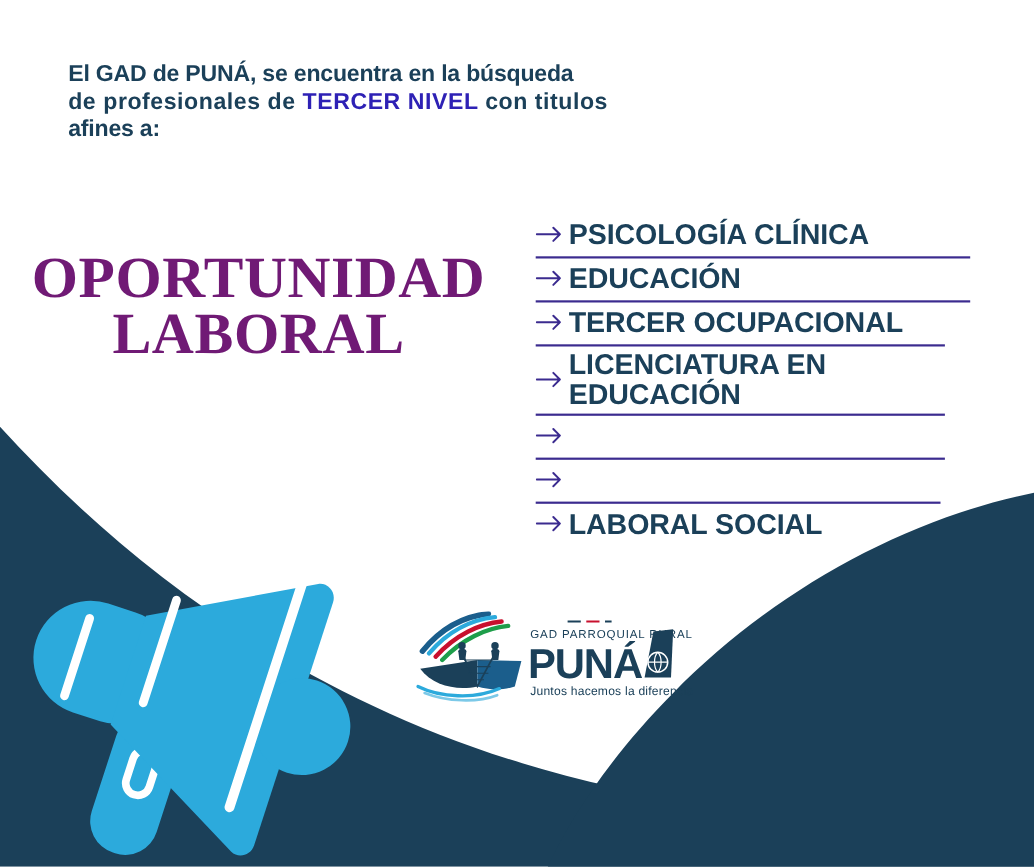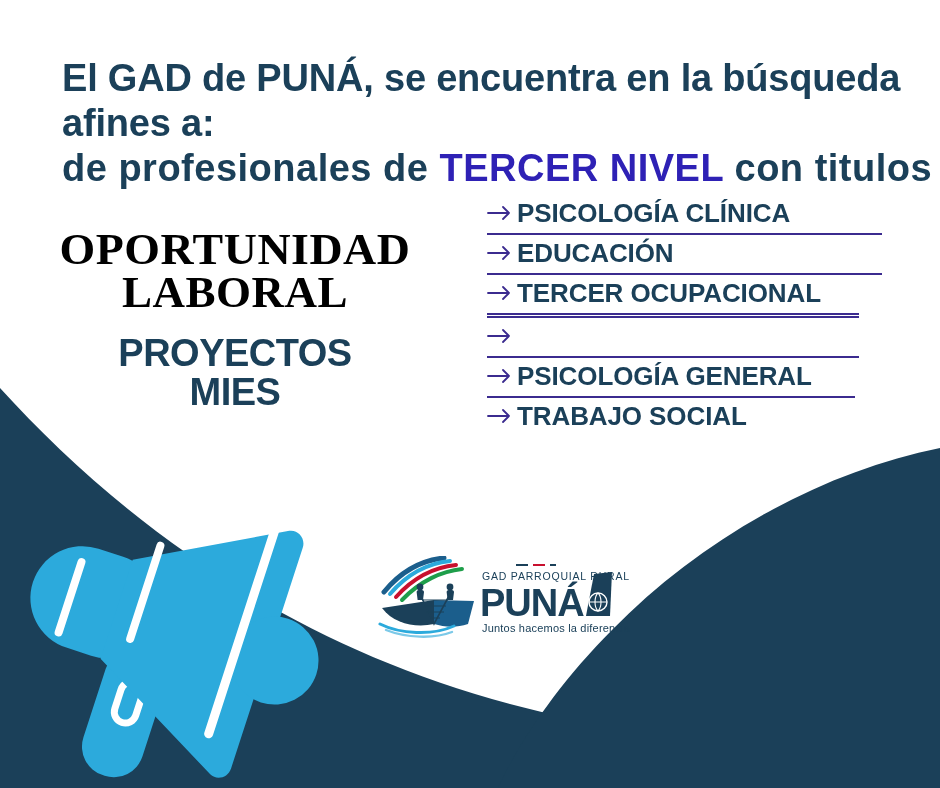--- a/index.html
+++ b/index.html
@@ -17,21 +17,21 @@
     overflow:hidden;
   }
   
   .bg-layer{position:absolute;inset:0;width:940px;height:788px;}
 
   
   .headline{
     position:absolute;
     left:62px;top:56px;
     width:830px;
-    font-size:38px;
+    font-size:21px;
     font-weight:bold;
     line-height:1.18;
     letter-spacing:-0.2px;
     color:#1B4059;
     text-align:left;
   }
   .headline .hl-accent{color:#2E21B5;}
   .headline .ln{display:block;white-space:nowrap;}
   .headline .ln2{letter-spacing:0.5px;}
 
@@ -39,22 +39,22 @@
   .left-block{
     position:absolute;
     left:0px;top:228px;
     width:470px;
     text-align:center;
     z-index:6;
   }
   .big-title{
     font-family:"Liberation Serif", serif;
     font-weight:bold;
-    color:#000000;
-    font-size:45px;
+    color:#701a75;
+    font-size:53px;
     line-height:0.96;
     letter-spacing:0.5px;
   }
   .big-title .t1{display:block;transform:scaleX(1.02);}
   .big-title .t2{display:block;}
   .sub-title{
     margin-top:20px;
     color:#1B4059;
     font-weight:bold;
     font-size:38px;
@@ -128,33 +128,29 @@
   <svg class="bg-layer" viewBox="0 0 940 788" preserveAspectRatio="none" xmlns="http://www.w3.org/2000/svg">
     <rect x="0" y="0" width="940" height="788" fill="#ffffff"></rect>
 
     <path d="M0,388 C120,520 300,660 560,716 C700,746 840,762 940,768 L940,788 L0,788 Z" fill="#1B4059"></path>
 
     <path d="M940,448 C820,472 700,540 612,630 C560,682 520,740 498,788 L940,788 Z" fill="#1B4059"></path>
   </svg>
 
   <div class="headline">
     <span class="ln">El GAD de PUNÁ, se encuentra en la búsqueda</span>
+    <span class="ln ln2"><span>de profesionales de </span><span class="hl-accent">TERCER NIVEL</span><span> con titulos</span></span>
     <span class="ln">afines a:</span>
-    <span class="ln ln2"><span>de profesionales de </span><span class="hl-accent">TERCER NIVEL</span><span> con titulos</span></span>
   </div>
 
   <div class="left-block">
     <div class="big-title">
       <span class="t1">OPORTUNIDAD</span>
       <span class="t2">LABORAL</span>
     </div>
-    <div class="sub-title">
-      <span class="s1">PROYECTOS</span>
-      <span class="s2">MIES</span>
-    </div>
   </div>
 
   <svg class="megaphone" viewBox="0 0 360 360" xmlns="http://www.w3.org/2000/svg">
     <g transform="rotate(18 180 180)">
 
       <rect x="118" y="232" width="62" height="132" rx="30" fill="#2CAADC"></rect>
       <rect x="139" y="266" width="22" height="42" rx="11" fill="none" stroke="#ffffff" stroke-width="7"></rect>
 
       <rect x="22" y="150" width="130" height="104" rx="52" fill="#2CAADC"></rect>
 
@@ -193,48 +189,56 @@
     <div class="list-item">
       <span class="arrow-ico">
         <svg width="26" height="16" viewBox="0 0 26 16" xmlns="http://www.w3.org/2000/svg">
           <path d="M1 8 H22 M16 2 L22 8 L16 14" fill="none" stroke="#3B2B8F" stroke-width="1.8" stroke-linecap="round" stroke-linejoin="round"></path>
         </svg>
       </span>
       <span class="li-label">TERCER OCUPACIONAL</span>
     </div>
     <div class="divider short"></div>
 
+    <div class="list-item">
+      <span class="arrow-ico">
+        <svg width="26" height="16" viewBox="0 0 26 16" xmlns="http://www.w3.org/2000/svg">
+          <path d="M1 8 H22 M16 2 L22 8 L16 14" fill="none" stroke="#3B2B8F" stroke-width="1.8" stroke-linecap="round" stroke-linejoin="round"></path>
+        </svg>
+      </span>
+      <span class="li-label">LICENCIATURA EN
+EDUCACIÓN</span>
+    </div>
     <div class="divider short"></div>
 
     <div class="list-item">
       <span class="arrow-ico">
         <svg width="26" height="16" viewBox="0 0 26 16" xmlns="http://www.w3.org/2000/svg">
           <path d="M1 8 H22 M16 2 L22 8 L16 14" fill="none" stroke="#3B2B8F" stroke-width="1.8" stroke-linecap="round" stroke-linejoin="round"></path>
         </svg>
       </span>
     </div>
     <div class="divider short"></div>
 
     <div class="list-item">
       <span class="arrow-ico">
         <svg width="26" height="16" viewBox="0 0 26 16" xmlns="http://www.w3.org/2000/svg">
           <path d="M1 8 H22 M16 2 L22 8 L16 14" fill="none" stroke="#3B2B8F" stroke-width="1.8" stroke-linecap="round" stroke-linejoin="round"></path>
         </svg>
       </span>
-      <span class="li-label">PSICOLOGÍA GENERAL</span>
     </div>
     <div class="divider shorter"></div>
 
     <div class="list-item">
       <span class="arrow-ico">
         <svg width="26" height="16" viewBox="0 0 26 16" xmlns="http://www.w3.org/2000/svg">
           <path d="M1 8 H22 M16 2 L22 8 L16 14" fill="none" stroke="#3B2B8F" stroke-width="1.8" stroke-linecap="round" stroke-linejoin="round"></path>
         </svg>
       </span>
-      <span class="li-label">TRABAJO SOCIAL</span>
+      <span class="li-label">LABORAL SOCIAL</span>
     </div>
 
   </div>
 
   <svg class="logo" viewBox="0 0 252 86" xmlns="http://www.w3.org/2000/svg">
 
     <g>
       <path d="M6 36 C24 14 46 4 66 2" fill="none" stroke="#1B5E8C" stroke-width="5" stroke-linecap="round"></path>
       <path d="M12 38 C30 17 52 7 72 5" fill="none" stroke="#2CAADC" stroke-width="4" stroke-linecap="round"></path>
       <path d="M18 41 C36 21 58 11 78 9" fill="none" stroke="#C8102E" stroke-width="4" stroke-linecap="round"></path>

